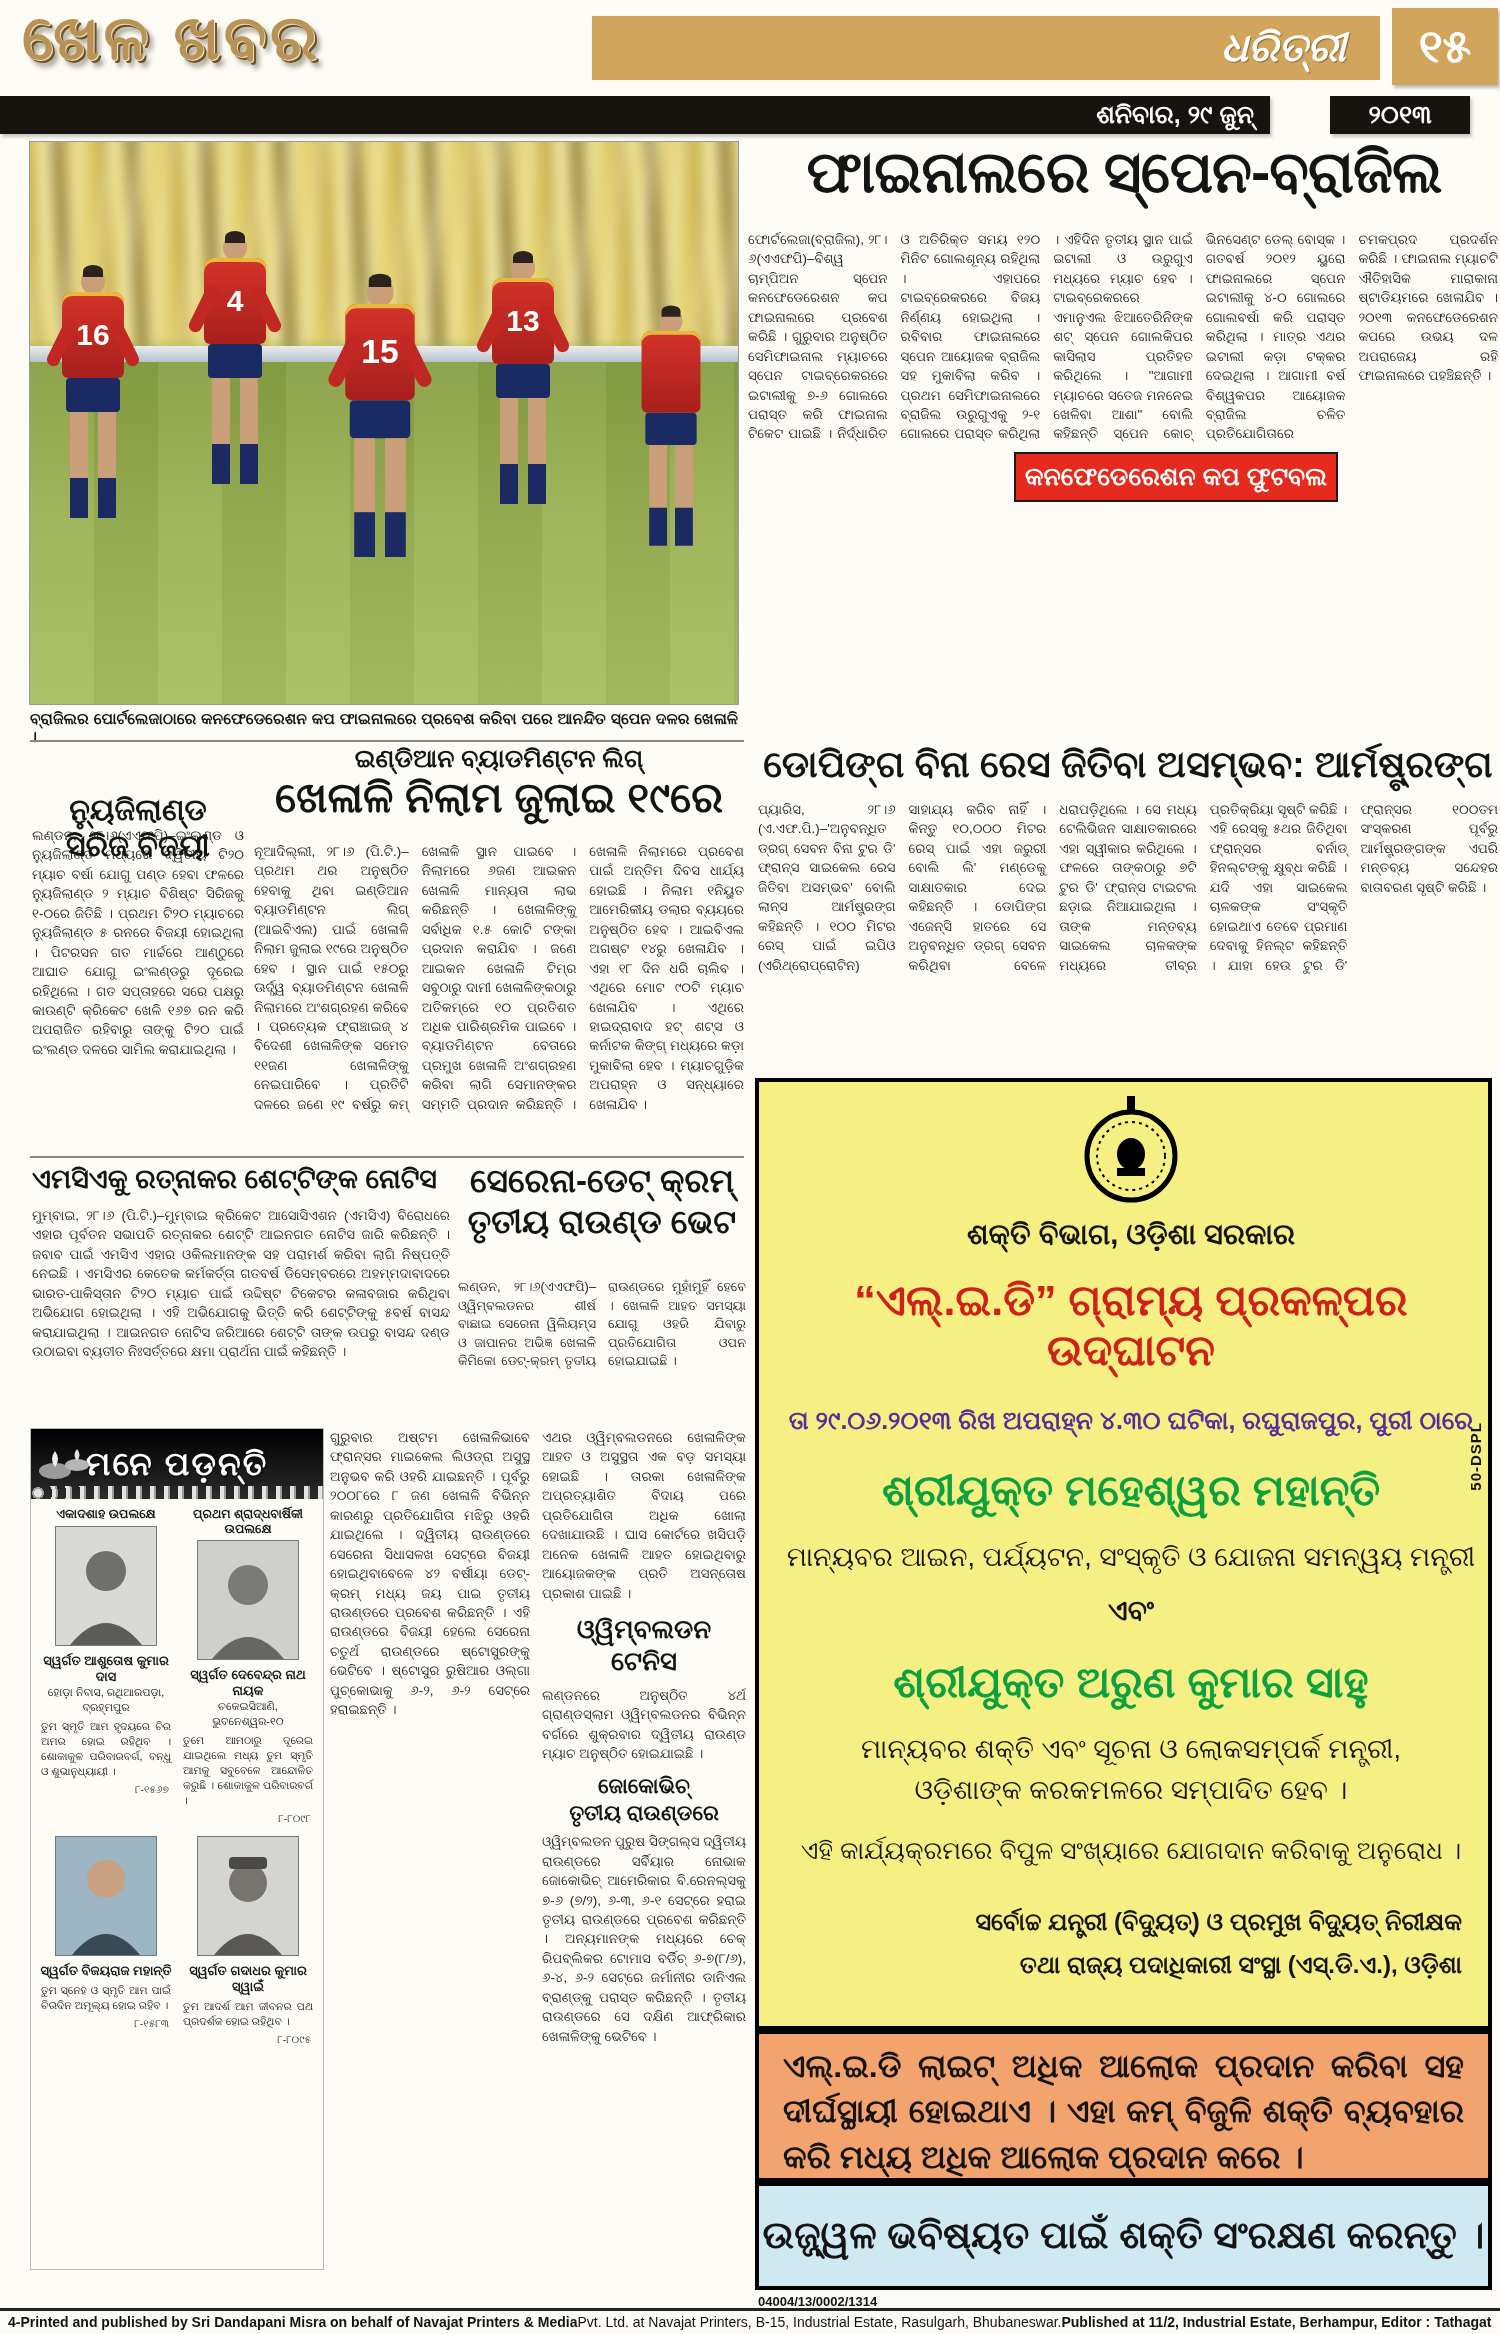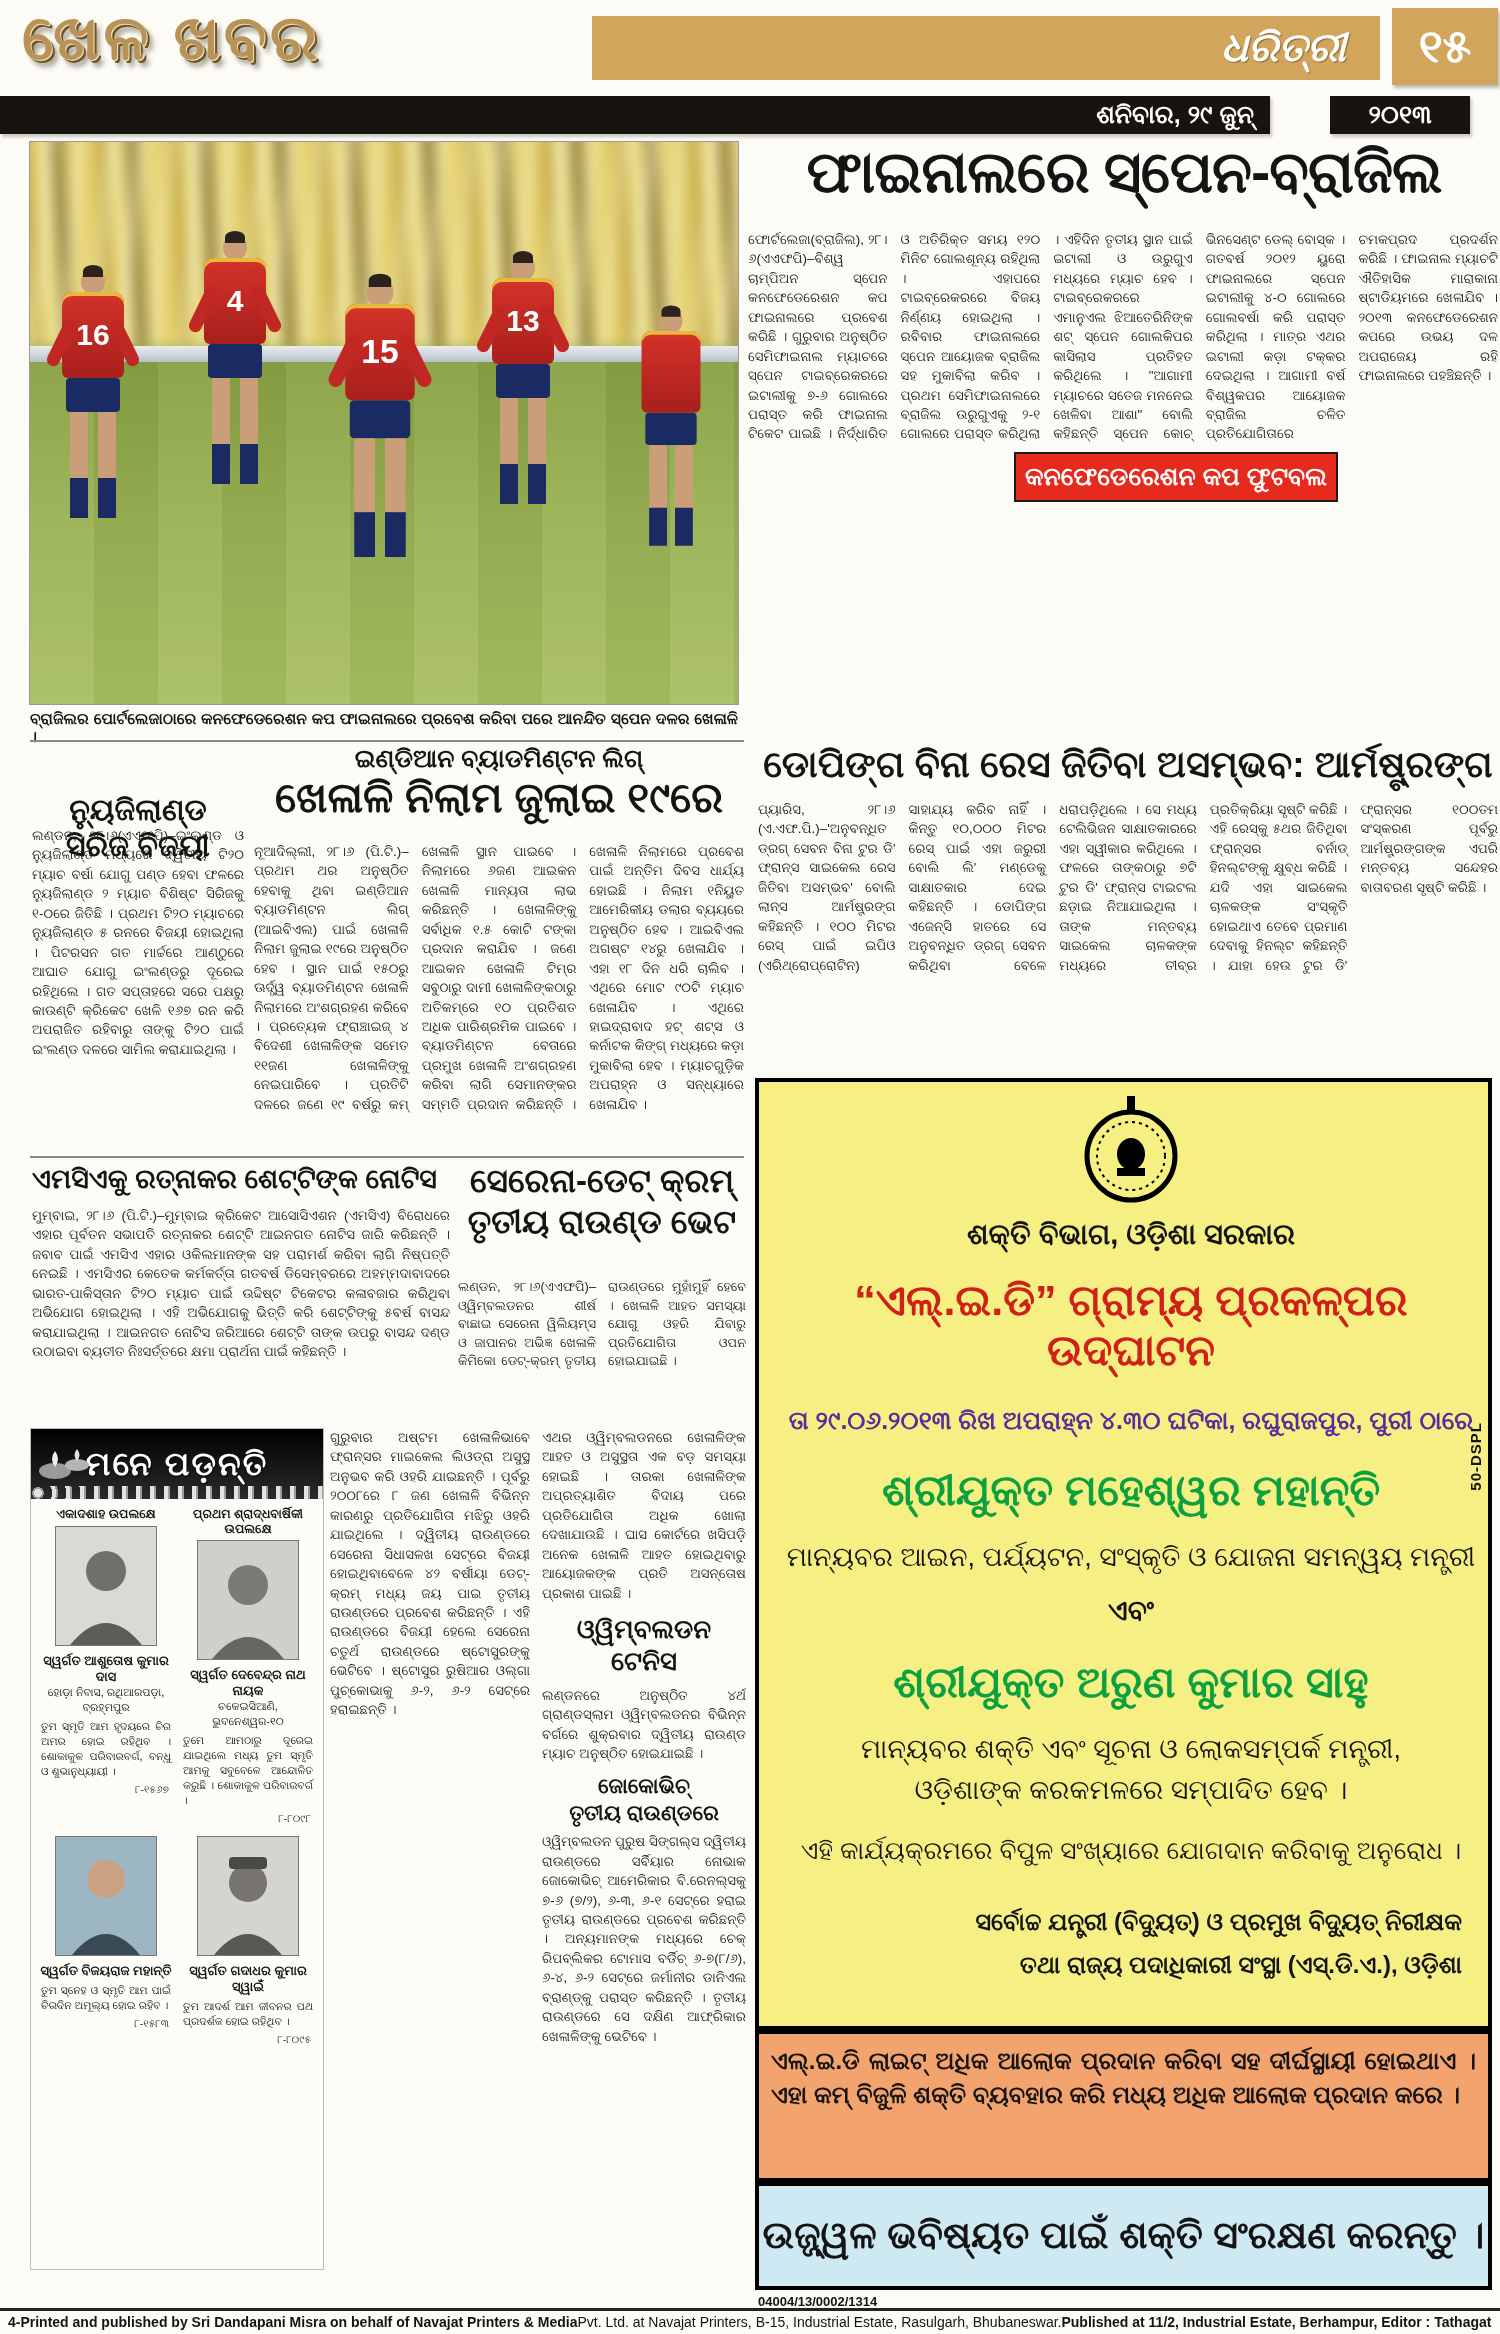--- a/index.html
+++ b/index.html
@@ -99,21 +99,21 @@
   .ad-title{font-size:43px;font-weight:bold;color:#cf2118;margin-top:24px;}
   .ad-when{font-size:25px;font-weight:bold;color:#5b2a9b;margin-top:30px;}
   .ad-guest{font-size:43px;font-weight:bold;color:#0ca13e;margin-top:30px;}
   .ad-role{font-size:27px;margin-top:26px;}
   .ad-and{font-size:28px;font-weight:bold;margin-top:22px;}
   .ad-req{font-size:25px;margin-top:30px;}
   .ad-sign{font-size:24px;font-weight:bold;text-align:right;padding-right:26px;margin-top:34px;line-height:1.8;}
   .ad-side{position:absolute;right:4px;top:340px;writing-mode:vertical-rl;transform:rotate(180deg);
            font-size:15px;font-weight:bold;letter-spacing:1px;}
   .ad-salmon{left:755px;top:2030px;width:737px;height:152px;background:#f2a36e;border:4px solid #000;
-             box-sizing:border-box;padding:10px 12px;font-size:24px;font-weight:bold;line-height:1.42;text-align:justify;}
+             box-sizing:border-box;padding:10px 24px;font-size:32px;font-weight:bold;line-height:1.42;text-align:justify;}
   .ad-blue{left:755px;top:2182px;width:737px;height:108px;background:#cfe9f3;border:4px solid #000;
            box-sizing:border-box;display:flex;align-items:center;justify-content:center;
            font-size:38px;font-weight:bold;}
   .ad-code{left:758px;top:2294px;font-size:13px;font-weight:bold;}
 
   
   .footer-rule{left:0;top:2308px;width:1500px;height:3px;background:#222;}
   .footer{left:8px;top:2314px;width:1484px;font-size:14px;display:flex;gap:0;white-space:nowrap;overflow:hidden;}
   .footer .fb{font-weight:bold;}
   .footer .fo{margin-left:auto;font-weight:bold;}

